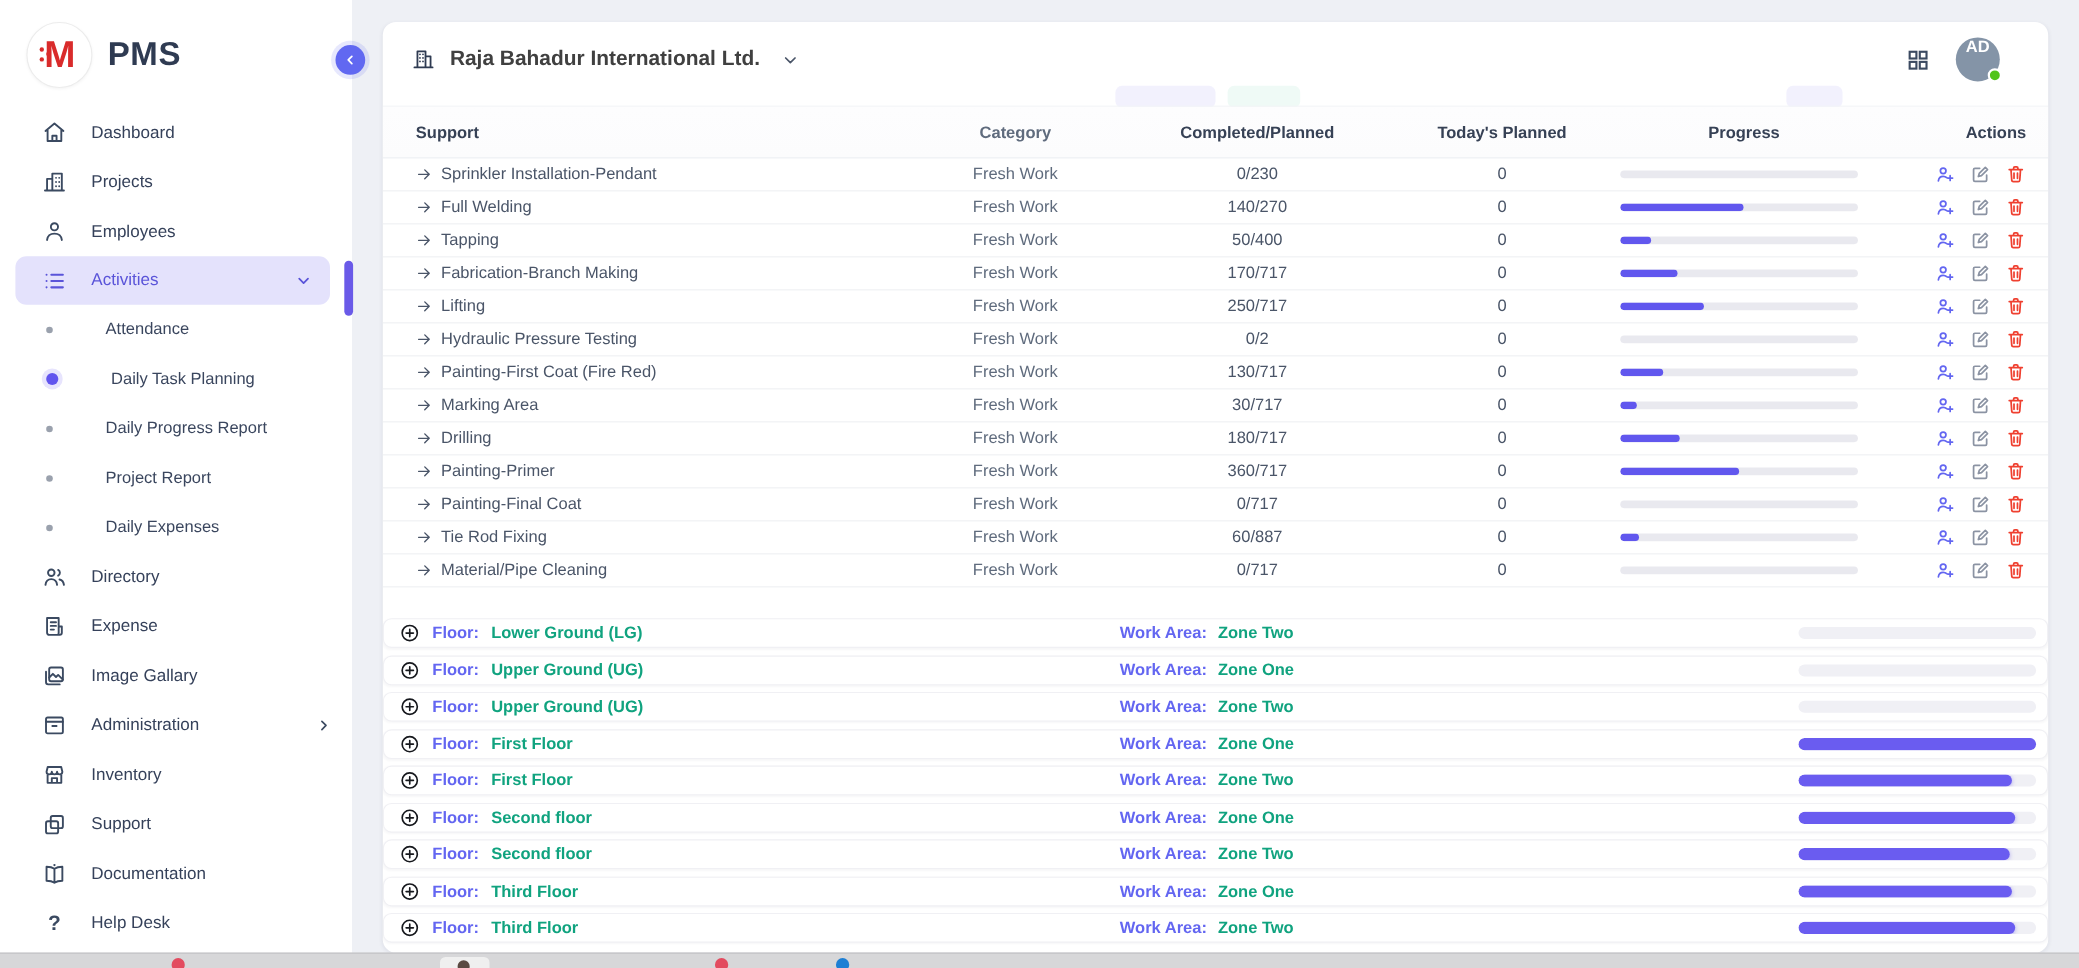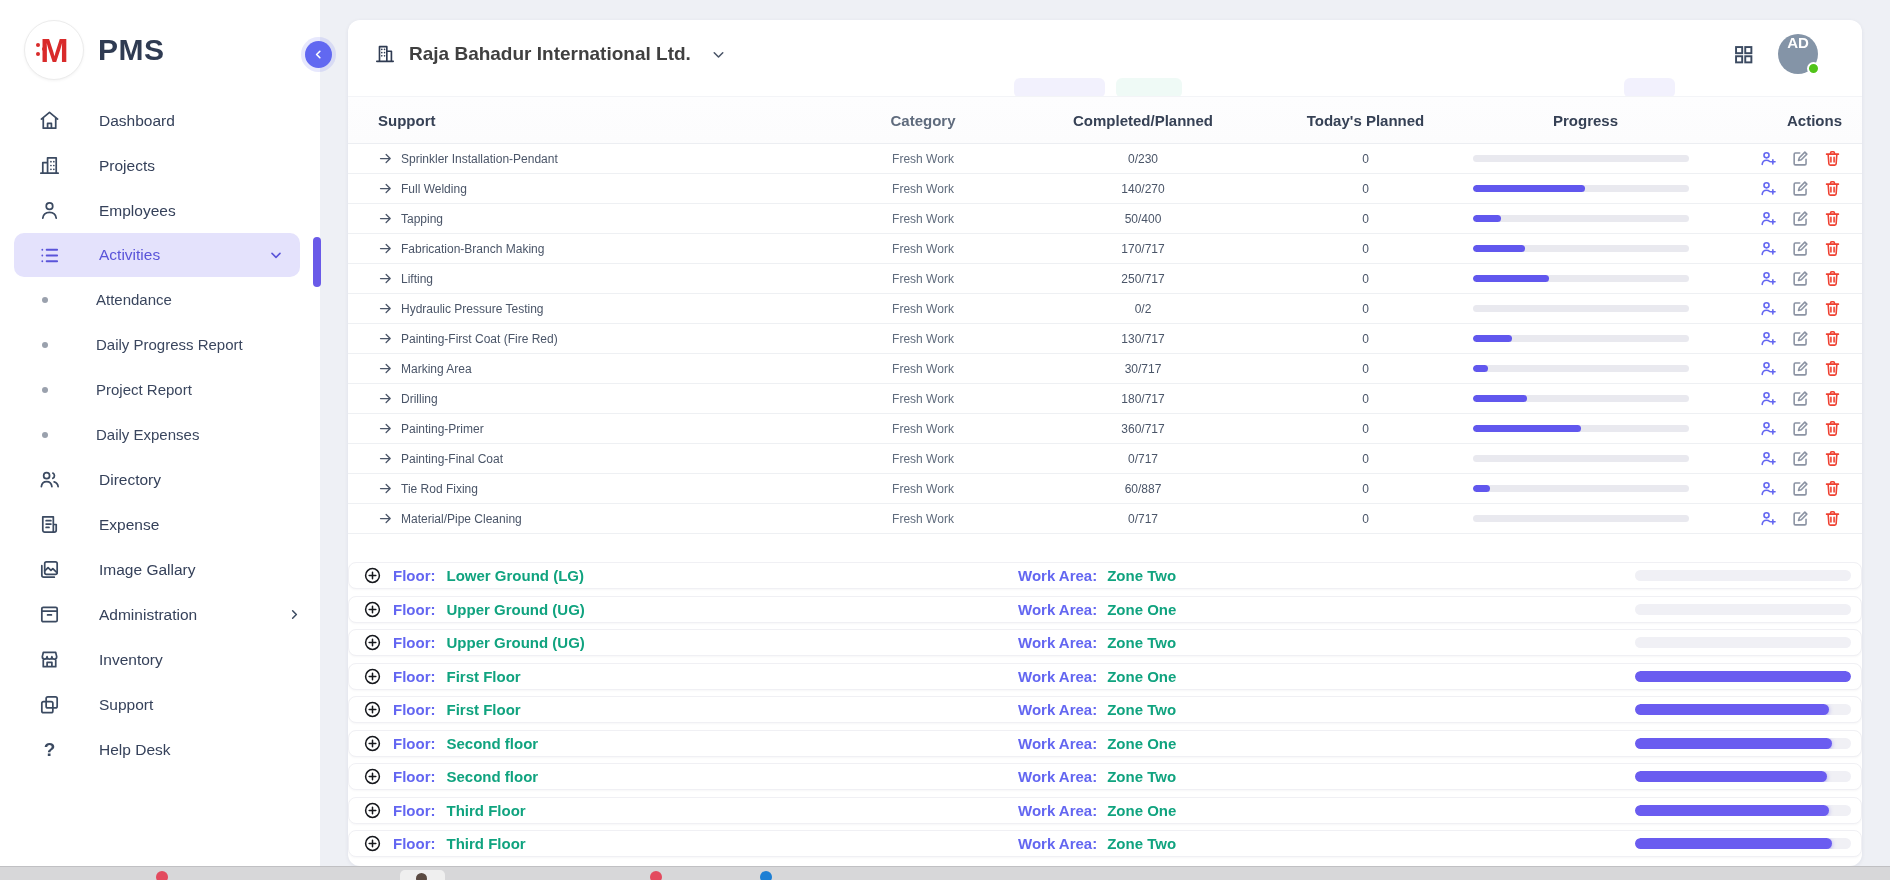--- a/index.html
+++ b/index.html
@@ -29,21 +29,21 @@
   .m-letter::before {
     content:""; position:absolute; left:11px; top:22px;
     width:4px; height:4px; border-radius:50%; background:#d92b2b;
     box-shadow:0 9px 0 0 #d92b2b, 6px 4px 0 0 #d92b2b;
   }
   .app-name { font-size:30px; font-weight:800; color:#2f3b52; letter-spacing:.5px; }
 
   .nav { margin-top:18px; }
   .nav-item {
     display:flex; align-items:center; height:45px;
-    padding:0 18px 0 38px; gap:38px; cursor:pointer;
+    padding:0 18px 0 38px; gap:22px; cursor:pointer;
     font-size:15.5px; color:#35415a; font-weight:500;
   }
   .nav-item .nicon { width:23px; height:23px; color:#3b4a61; flex:0 0 23px; }
   .nav-item.pill {
     margin:0 20px 0 14px; padding:0 16px 0 24px; height:44px;
     background:#e4e2fc; border-radius:10px; color:#5a54d9;
   }
   .nav-item.pill .nicon { color:#5a54d9; }
   .nav-item .trail { margin-left:auto; color:inherit; }
   .help-q { font-size:19px; font-weight:700; color:#3b4a61; width:23px; text-align:center; }
@@ -97,21 +97,21 @@
   .table-head {
     display:flex; align-items:center; height:48px; margin-top:8px;
     padding:0 20px 0 30px; position:relative; z-index:2;
     background:linear-gradient(#fdfdfe,#fcfcfd);
     border-top:1px solid #f3f4f7; border-bottom:1px solid #eceef2;
     font-size:15px; font-weight:600; color:#364155;
   }
   .trow {
     display:flex; align-items:center; height:30px;
     padding:0 20px 0 30px; border-bottom:1px solid #eef0f3;
-    font-size:12px; color:#4a5568;
+    font-size:15px; color:#4a5568;
   }
   .c-activity { flex:0 0 440px; display:flex; align-items:center; gap:8px; }
   .c-category { flex:0 0 210px; text-align:center; color:#5f6b7d; }
   .c-completed{ flex:0 0 230px; text-align:center; }
   .c-today   { flex:0 0 215px; text-align:center; }
   .c-progress{ flex:0 0 225px; }
   .c-actions { flex:1; display:flex; justify-content:flex-end; align-items:center; gap:13px; }
   .arrow-ic { color:#4a5568; flex:0 0 auto; }
 
   .pbar { width:216px; height:7px; border-radius:4px; background:#e9e9ef; overflow:hidden; }
@@ -207,20 +207,24 @@
           </svg>
       </span>
     </div>
 
     <div id="activities-children">
   <div class="sub-item">
     <span class="subdot"></span>
     <span>Attendance</span>
   </div>
 
+  <div class="sub-item">
+    <span class="subdot active"></span>
+    <span>Daily Task Planning</span>
+  </div>
 
   <div class="sub-item">
     <span class="subdot"></span>
     <span>Daily Progress Report</span>
   </div>
 
   <div class="sub-item">
     <span class="subdot"></span>
     <span>Project Report</span>
   </div>
@@ -287,20 +291,29 @@
     <div class="nav-item">
       <span class="nicon">
         <svg viewBox="0 0 24 24" width="23" height="23" fill="none" stroke="currentColor" stroke-width="1.8" stroke-linecap="round" stroke-linejoin="round">
             <rect x="8.5" y="4" width="11.5" height="11.5" rx="1.8"></rect>
             <rect x="4" y="9" width="11.5" height="11.5" rx="1.8"></rect>
           </svg>
       </span>
       <span>Support</span>
     </div>
 
+    <div class="nav-item">
+      <span class="nicon">
+        <svg viewBox="0 0 24 24" width="23" height="23" fill="none" stroke="currentColor" stroke-width="1.8" stroke-linecap="round" stroke-linejoin="round">
+            <path d="M12 7c-2-1.4-4.3-1.9-7.5-1.9v13.4c3.2 0 5.5.5 7.5 1.9 2-1.4 4.3-1.9 7.5-1.9V5.1C16.3 5.1 14 5.6 12 7zM12 7v13.4"></path>
+            <circle cx="12" cy="3.6" r="1.1" fill="currentColor" stroke="none"></circle>
+          </svg>
+      </span>
+      <span>Documentation</span>
+    </div>
 
     <div class="nav-item">
       <span class="help-q">?</span>
       <span>Help Desk</span>
     </div>
 
   </nav>
 </aside>
 
 <div class="side-indicator"></div>

